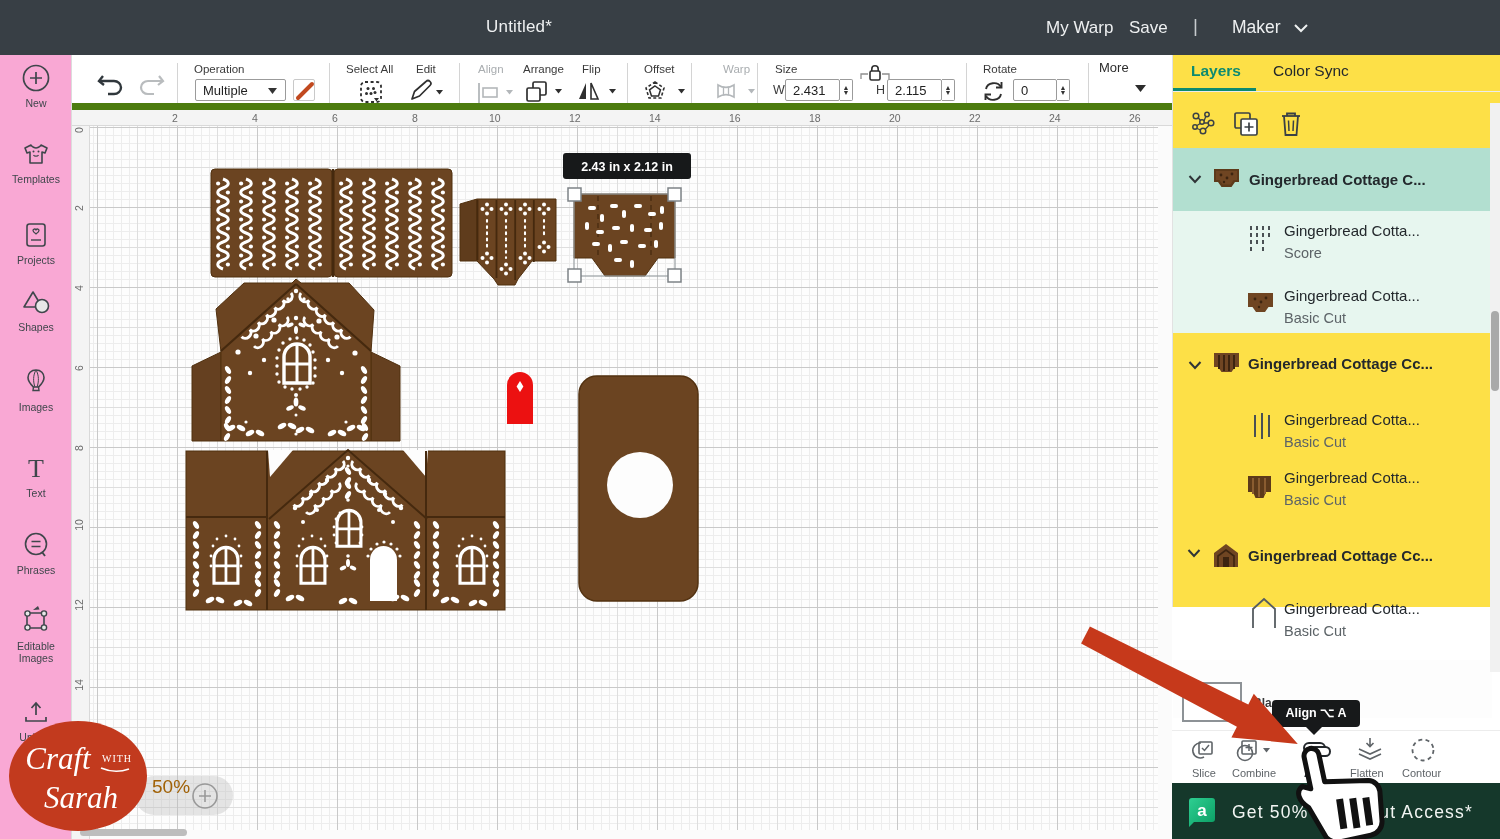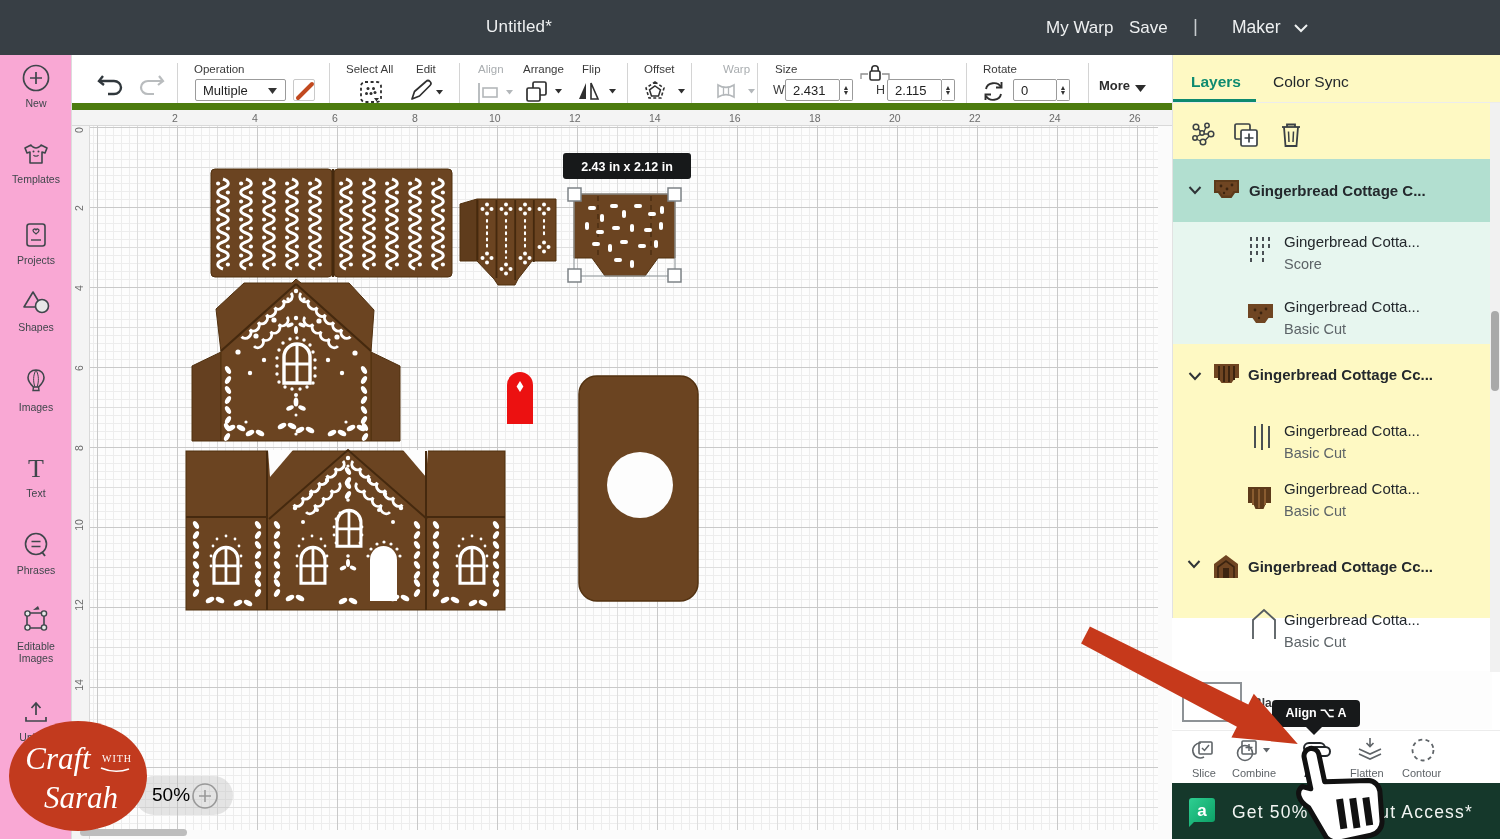--- a/index.html
+++ b/index.html
@@ -25,24 +25,24 @@
 #grid{position:absolute;left:90px;top:126px;width:1068px;height:704px;background-color:#fdfdfd;z-index:1;
 background-image:
 repeating-linear-gradient(to right,#c9c9c9 0 1px,transparent 1px 80px),
 repeating-linear-gradient(to bottom,#c9c9c9 0 1px,transparent 1px 80px),
 repeating-linear-gradient(to right,#dedede 0 1px,transparent 1px 40px),
 repeating-linear-gradient(to bottom,#dedede 0 1px,transparent 1px 40px),
 repeating-linear-gradient(to right,#ededed 0 1px,transparent 1px 8px),
 repeating-linear-gradient(to bottom,#ededed 0 1px,transparent 1px 8px);
 background-position:7px 1px,7px 1px,7px 1px,7px 1px,7px 1px,7px 1px}
 #art{position:absolute;left:72px;top:110px;width:1100px;height:729px;z-index:4}
-#panel{position:absolute;left:1172px;top:54px;width:328px;height:564px;background:#fef9c3;border-left:1px solid #e2e2e2;z-index:10}
+#panel{position:absolute;left:1172px;top:43px;width:328px;height:564px;background:#fde047;border-left:1px solid #e2e2e2;z-index:10}
 #hscroll{position:absolute;left:80px;top:829px;width:107px;height:7px;border-radius:4px;background:#bdbdbd;z-index:5}
 #zoompill{position:absolute;left:135px;top:776px;width:98px;height:39px;border-radius:20px;background:rgba(190,190,190,.4);z-index:6}
-#zoompill .z{position:absolute;left:17px;top:8px;font-size:19px;color:#000000}
+#zoompill .z{position:absolute;left:17px;top:0;font-size:19px;color:#a16207}
 #logo{position:absolute;left:9px;top:721px;width:138px;height:110px;z-index:40}
 #banner{position:absolute;left:1172px;top:783px;width:328px;height:56px;background:#15382b;z-index:12}
 #btmtools{position:absolute;left:1172px;top:730px;width:328px;height:53px;background:#fff;z-index:12;border-top:1px solid #ececec}
 .bt-lbl{position:absolute;top:36px;font-size:11px;color:#5f6468;white-space:nowrap}
 #tooltip{position:absolute;left:1272px;top:700px;width:88px;height:27px;background:#17191a;border-radius:4px;z-index:25;color:#fff;font-size:12.5px;font-weight:bold;text-align:center;line-height:27px}
 #tooltip:after{content:"";position:absolute;left:34px;top:27px;border:8px solid transparent;border-top:8px solid #17191a;border-bottom:none}
 #overlay{position:absolute;left:0;top:0;width:1500px;height:839px;z-index:50;pointer-events:none}
 #swatch{position:absolute;left:1182px;top:682px;width:60px;height:40px;background:#fff;border:2px solid #8d9296;z-index:13}
 #swlbl{position:absolute;left:1253px;top:696px;font-size:12px;font-weight:bold;color:#3a3a3a;z-index:13}
 #panelscroll{position:absolute;left:1491px;top:311px;width:8px;height:80px;background:#a9a9a9;border-radius:4px;z-index:15}
@@ -203,21 +203,21 @@
       <path d="M4 9 a8 7 0 0 1 15 -2 M19 14 a8 7 0 0 1 -15 2" fill="none" stroke="#2f2f2f" stroke-width="1.9"></path>
       <path d="M19.5 2 v5.5 h-5.5" fill="none" stroke="#2f2f2f" stroke-width="1.9"></path>
       <path d="M3.5 20 v-5.5 h5.5" fill="none" stroke="#2f2f2f" stroke-width="1.9"></path>
     </svg>
   <div class="inp" style="left:941px;top:24px;width:44px;height:22px">0</div>
   <div class="stepper" style="left:985px;top:24px;height:22px">
       <span>▲</span>
       <span>▼</span>
     </div>
   <div class="tb-div" style="left:1016px"></div>
-  <div class="tb-lbl" style="left:1027px;top:23px;font-size:13px;font-weight:bold;color:#2c2c2c">More</div>
+  <div class="tb-lbl" style="left:1027px;top:5px;font-size:13px;font-weight:normal;color:#2c2c2c">More</div>
   <svg width="11" height="7" viewBox="0 0 11 7" style="position:absolute;left:1063px;top:30px">
       <path d="M0 0 L5.5 7 L11 0Z" fill="#2c2c2c"></path>
     </svg>
 </div>
 
 <div id="canvas"></div>
 <div id="rulertop"></div>
 <div id="rulerleft"></div>
 <div id="grid"></div>
 <div id="rulnums">

